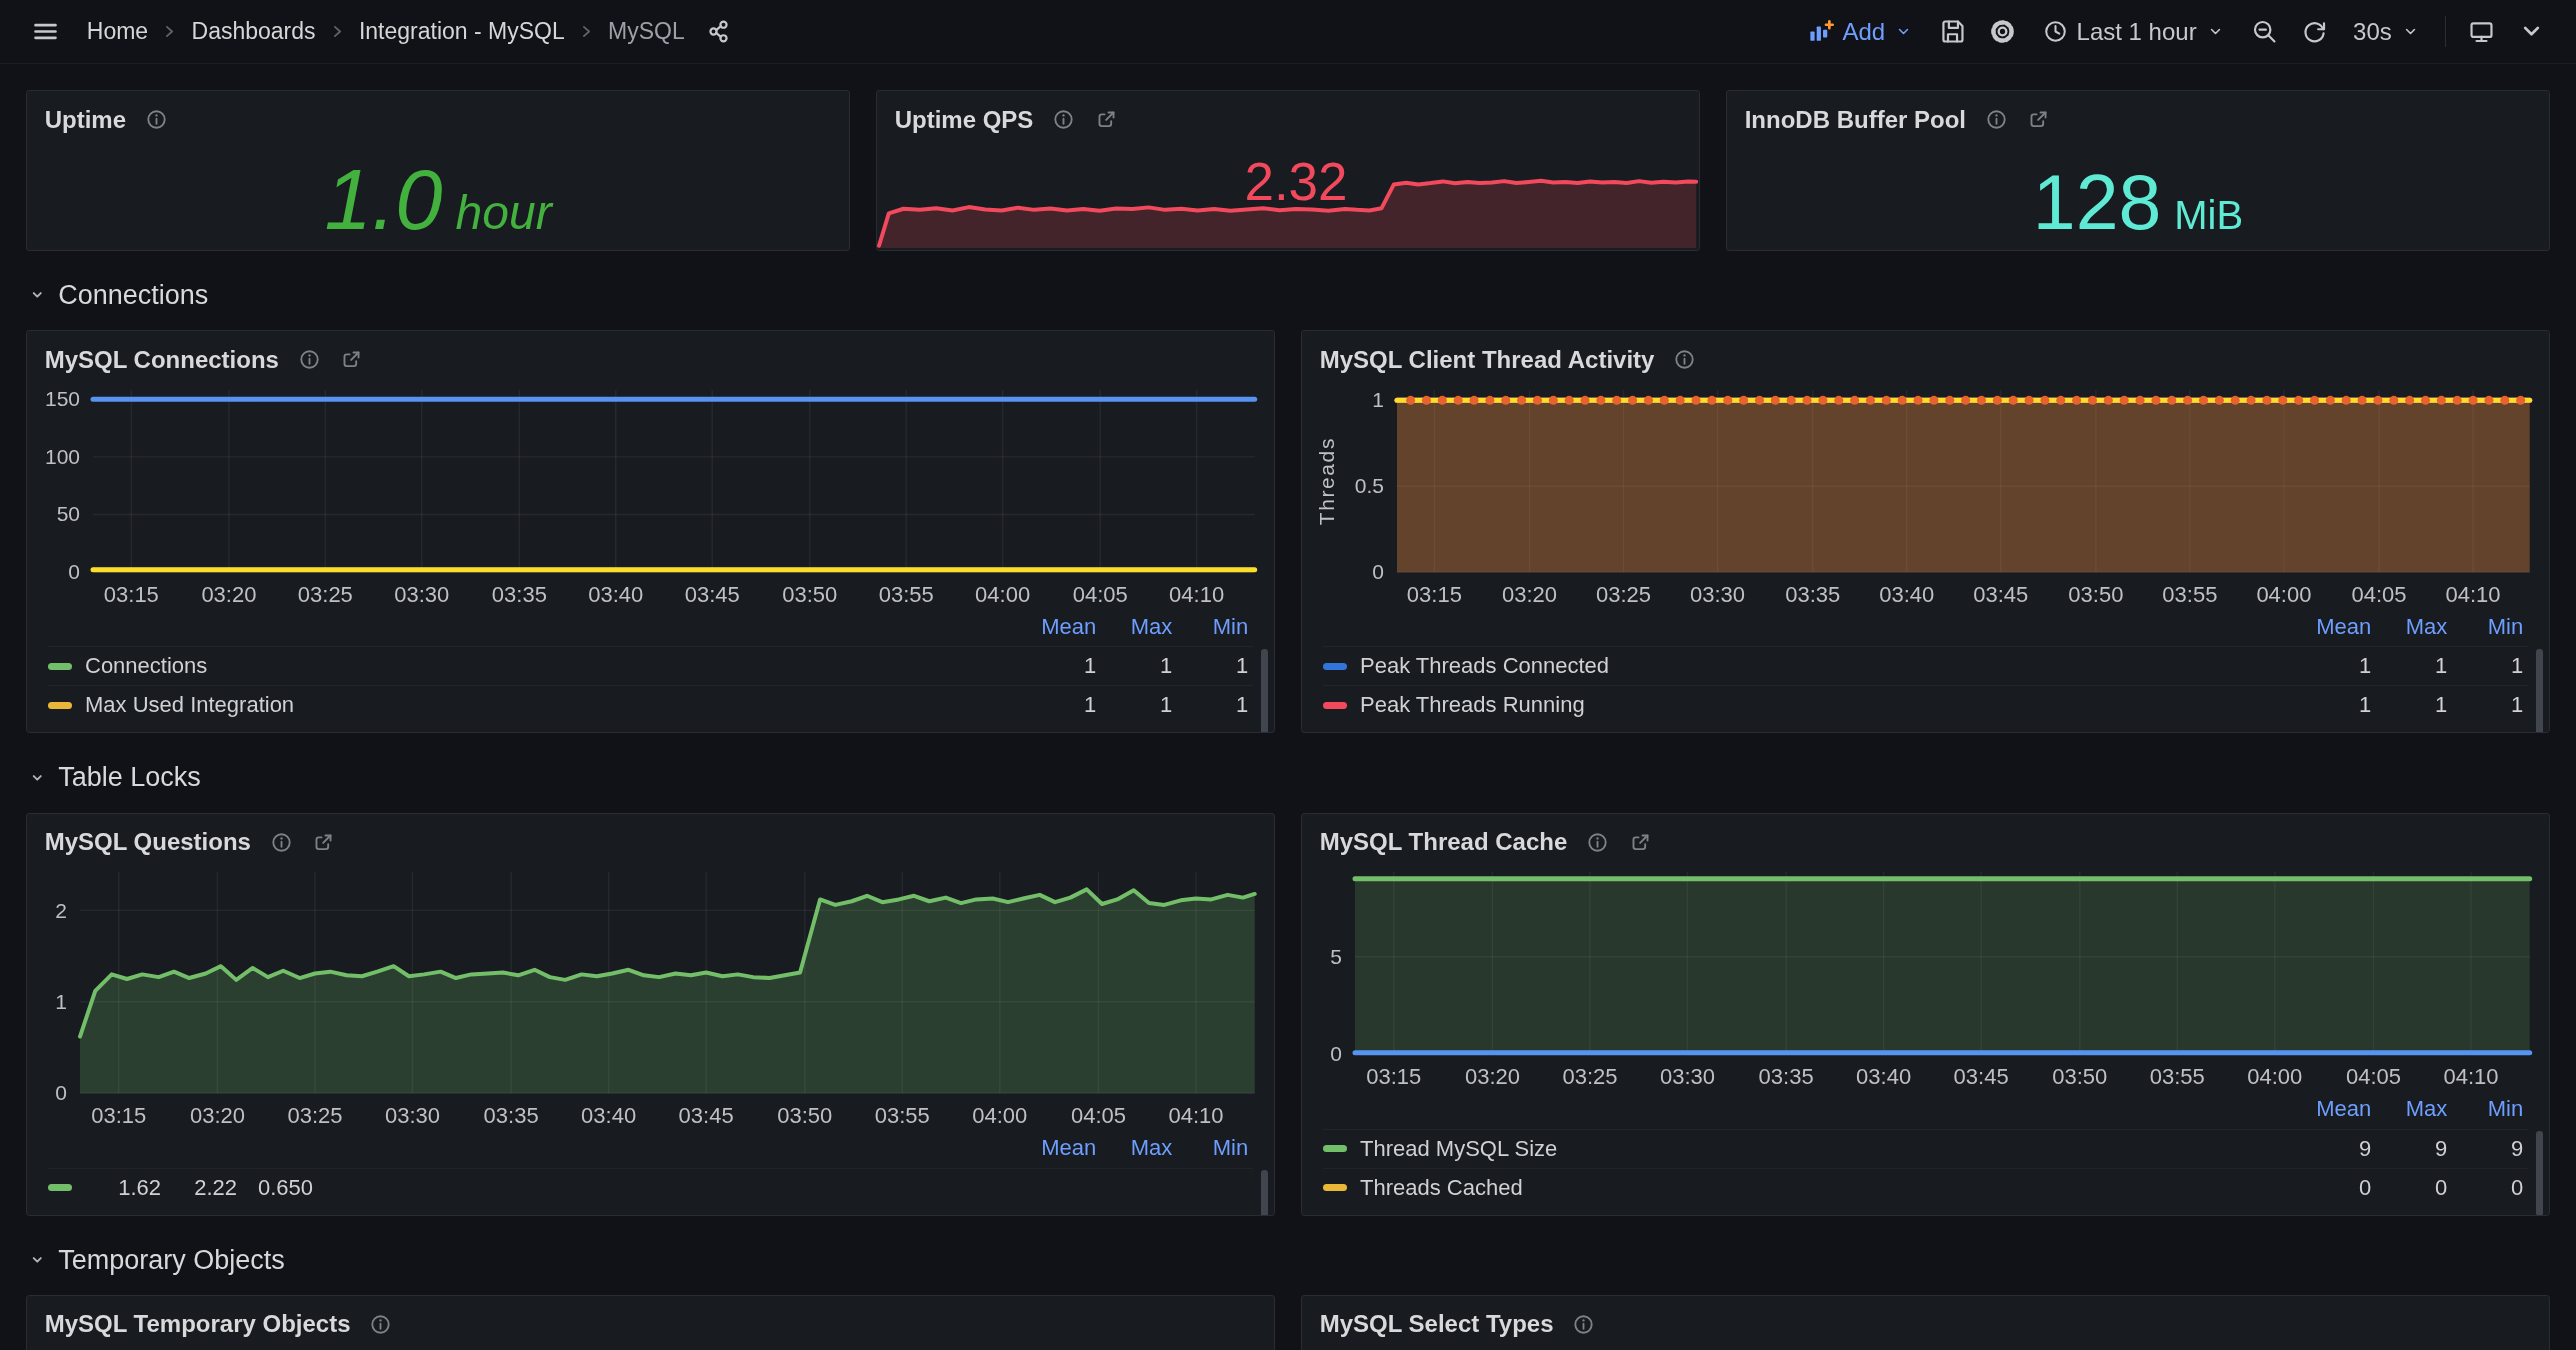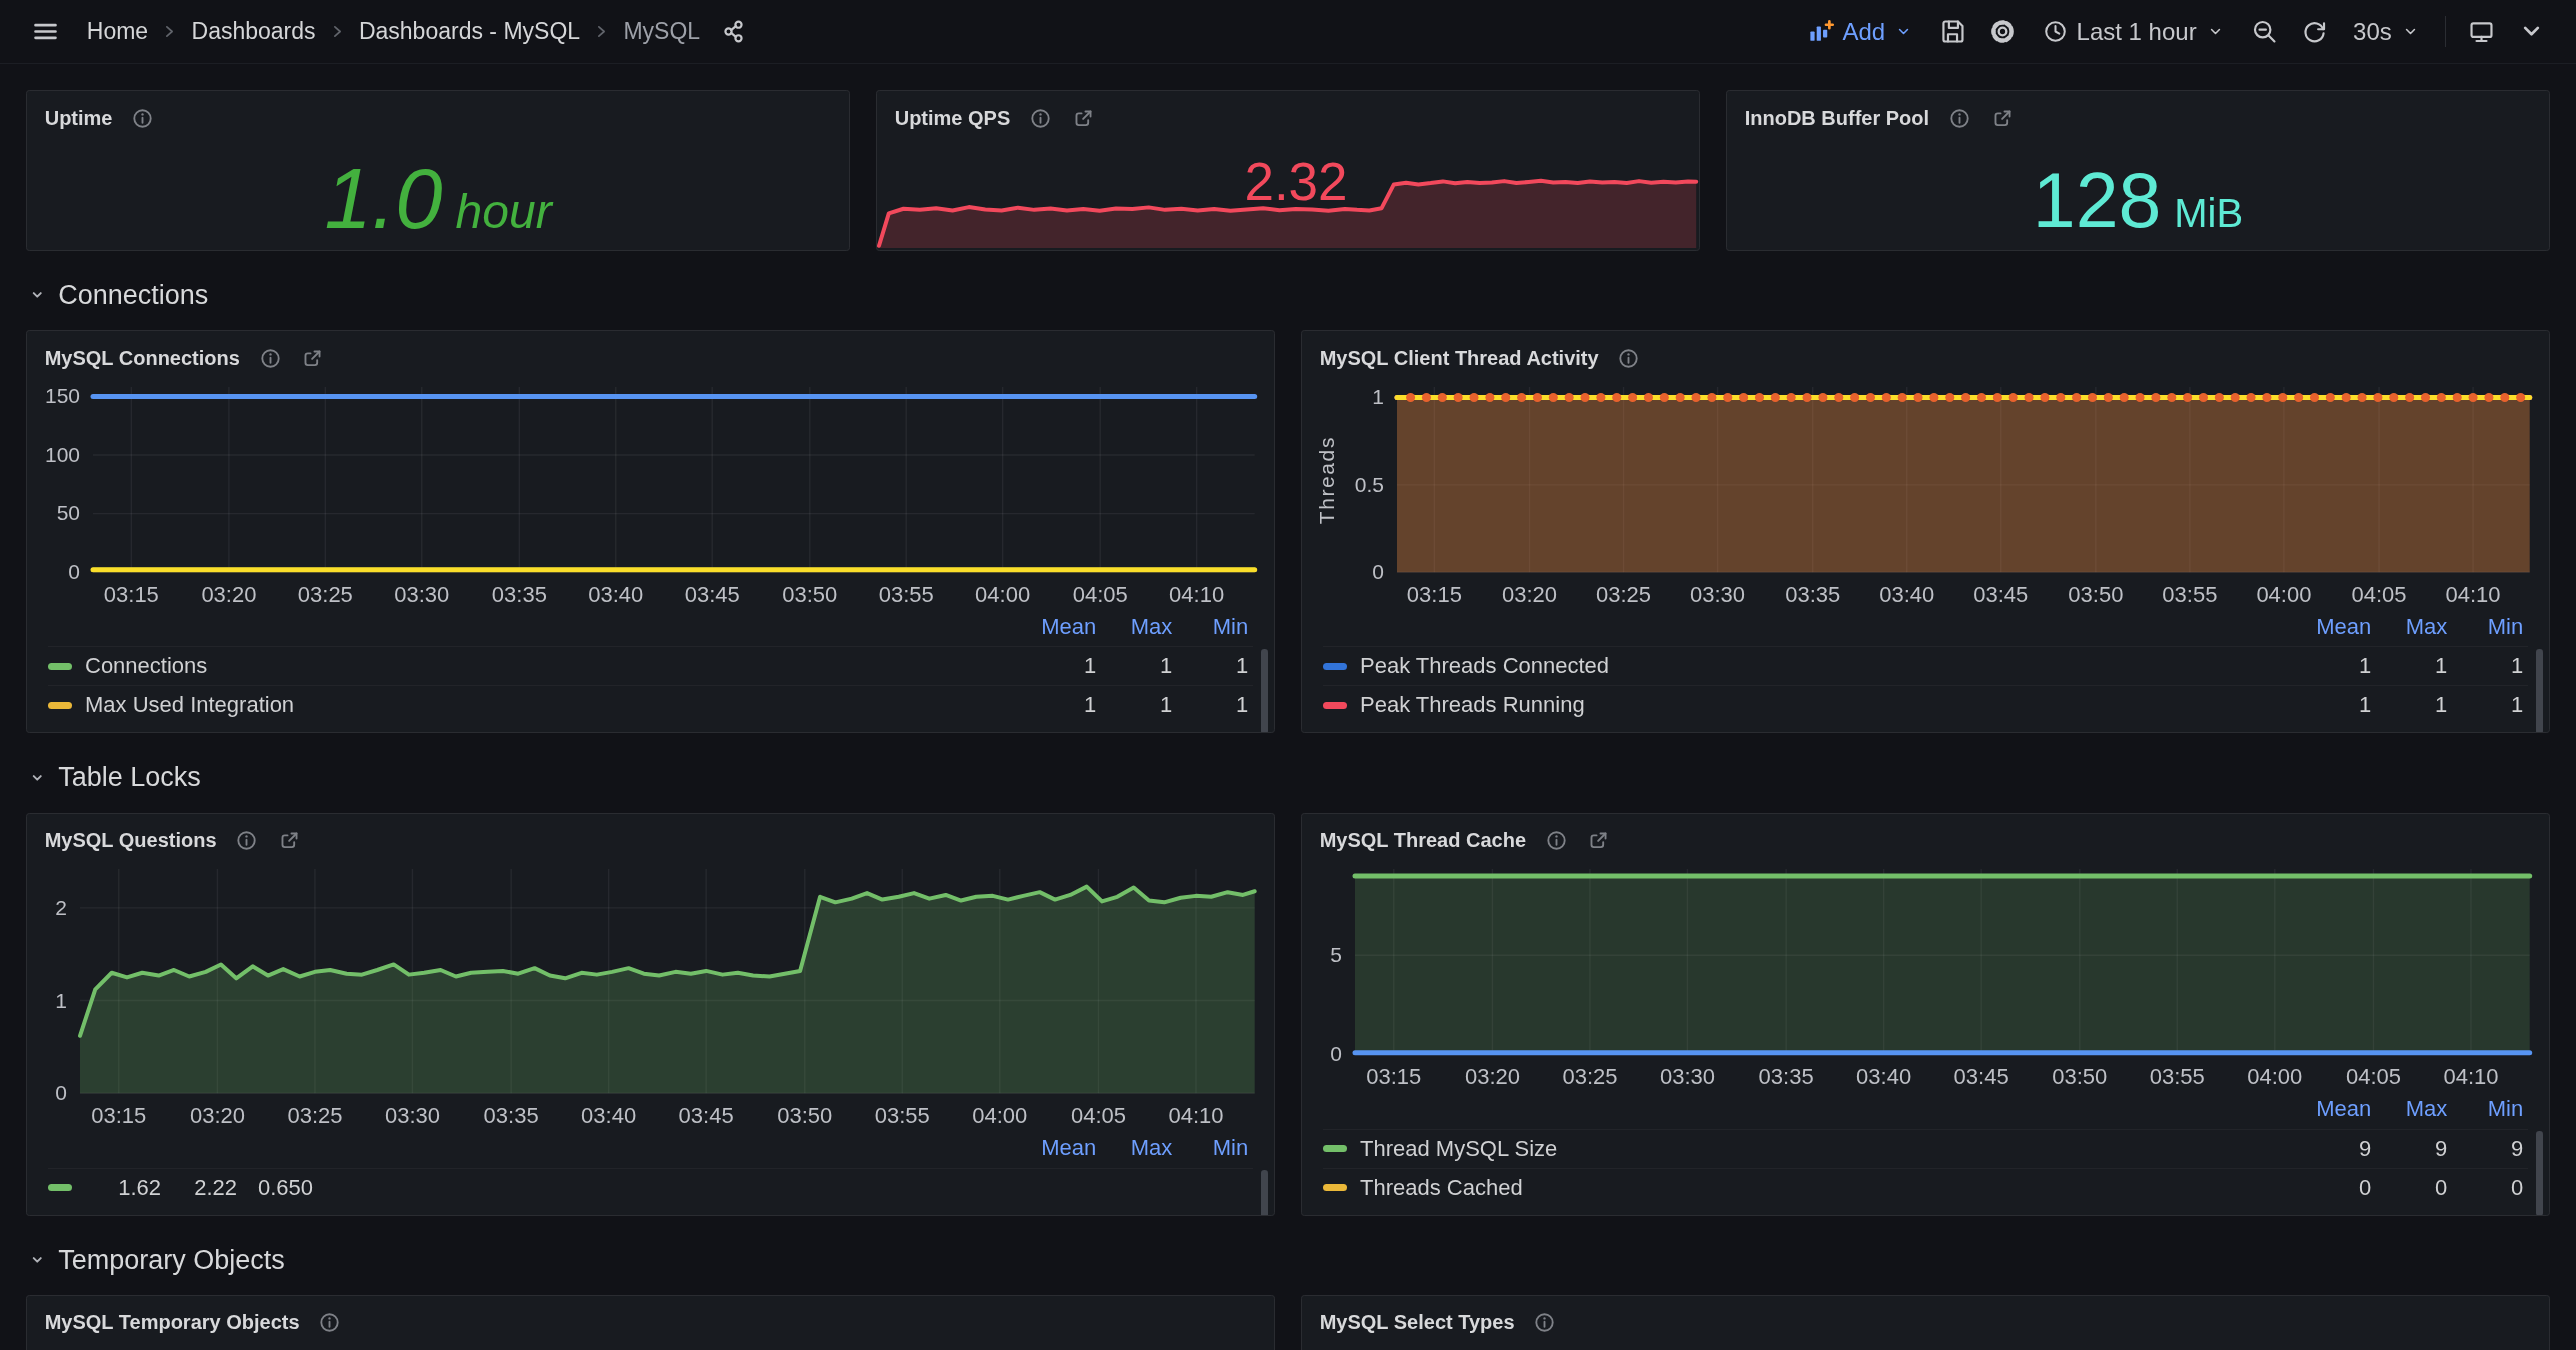--- a/index.html
+++ b/index.html
@@ -33,21 +33,21 @@
   main{padding:26px 26px 0}
   .row{display:flex;gap:26px}
   .section-head{display:flex;align-items:center;gap:9.7px;margin:29px 0 19.3px;cursor:pointer}
   .section-head .s-chev{color:#B0B2B8;display:flex}
   .section-head .s-chev svg{width:22.5px;height:22.5px}
   .section-title{font-size:27px;font-weight:500;color:#D8D9DB}
 
   .panel{background:#181B20;border:0.8px solid #2A2C31;border-radius:3.2px;flex:1;
          display:flex;flex-direction:column;position:relative;overflow:hidden}
   .phead{display:flex;align-items:center;gap:17.7px;padding:14.5px 17.7px 6.4px;cursor:pointer}
-  .ptitle{font-size:20px;font-weight:600;color:#D8D9DB;white-space:nowrap}
+  .ptitle{font-size:24px;font-weight:600;color:#D8D9DB;white-space:nowrap}
   .picon{color:#7E8187;display:flex;cursor:pointer}
   .picon svg{width:25px;height:25px}
 
   
   .stat{height:161px}
   .stat-body{position:relative;flex:1}
   .stat-center{position:absolute;inset:0;display:flex;align-items:center;justify-content:center;gap:13px}
   .stat-big{font-size:85px;font-weight:500;line-height:1}
   .stat-unit{font-size:48px;font-weight:500;line-height:1;padding-bottom:4.8px}
   .stat-center .vals{display:flex;align-items:baseline;gap:13px}
@@ -97,21 +97,21 @@
           <svg viewBox="0 0 32 32" class="ic" style="stroke-width:2.6">
             <path d="M12 9l8 7-8 7"></path>
           </svg>
         </span>
       <span class="crumb">Dashboards</span>
       <span class="crumb-sep">
           <svg viewBox="0 0 32 32" class="ic" style="stroke-width:2.6">
             <path d="M12 9l8 7-8 7"></path>
           </svg>
         </span>
-      <span class="crumb">Dashboards - MySQL</span>
+      <span class="crumb">Integration - MySQL</span>
       <span class="crumb-sep">
           <svg viewBox="0 0 32 32" class="ic" style="stroke-width:2.6">
             <path d="M12 9l8 7-8 7"></path>
           </svg>
         </span>
       <span class="crumb last">MySQL</span>
     </div>
     <span class="icon-btn">
       <svg viewBox="0 0 32 32" class="ic">
           <circle cx="21.5" cy="8.5" r="3.4"></circle>

